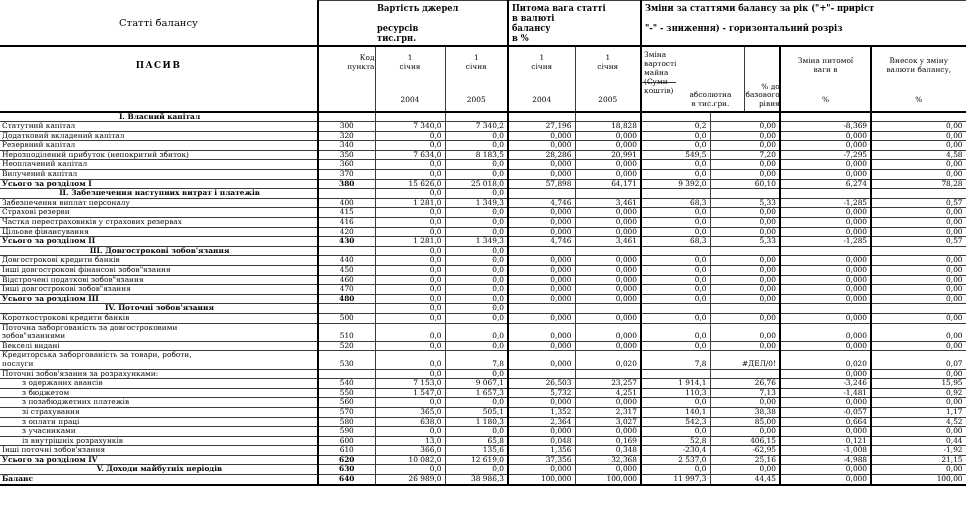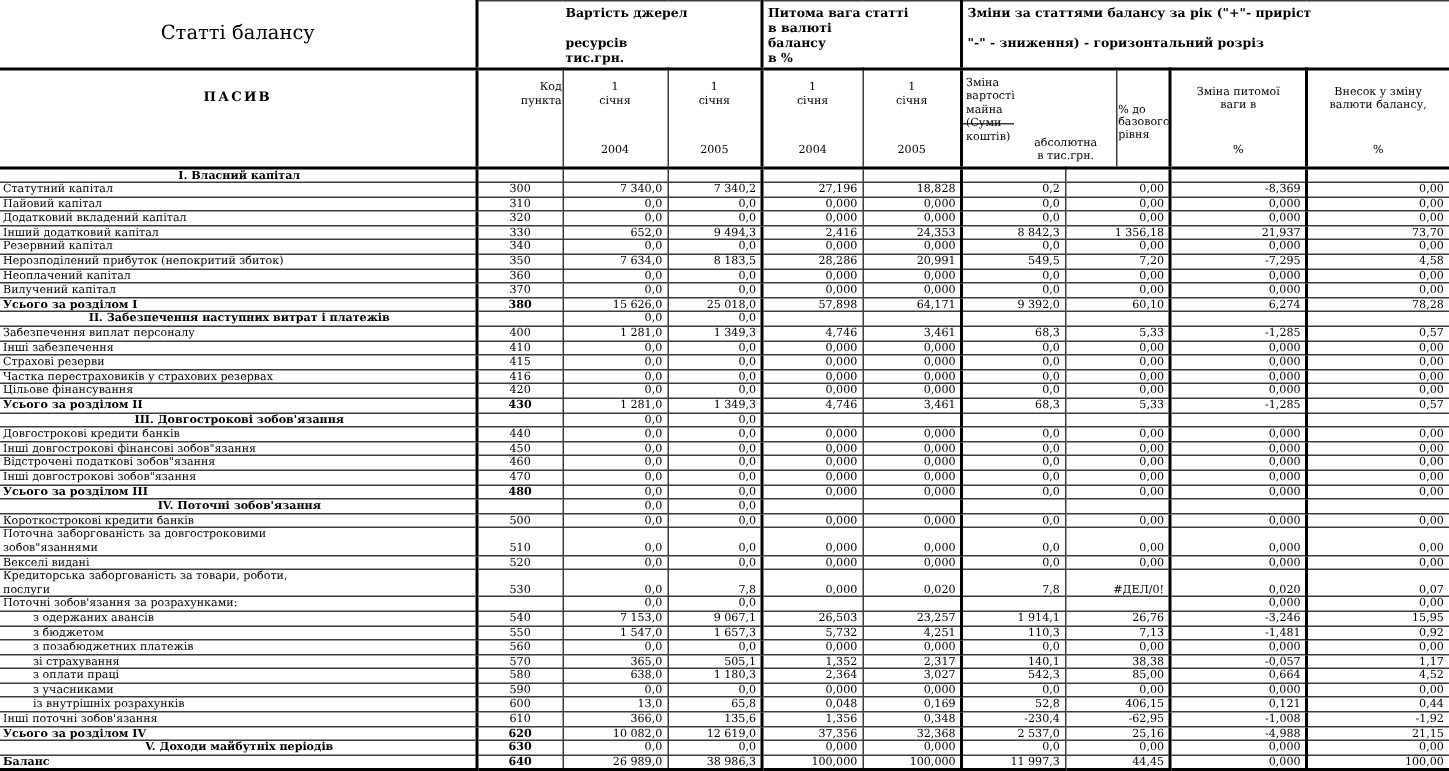--- a/index.html
+++ b/index.html
@@ -10,33 +10,33 @@
   .page{width:966px;height:514px;}
   table{border-collapse:collapse;table-layout:fixed;width:966px;}
   th,td{padding:0;margin:0;font-weight:normal;box-sizing:border-box;}
   .pre{white-space:pre-line;}
 
   
   thead th{border:1px solid #3c3c3c;font-size:7.4px;vertical-align:top;overflow:hidden;}
   thead tr.hr1 th{height:45px;border-top:none;border-bottom:2px solid #000;}
   thead tr.hr1 th.bt1{border-top:1px solid #3c3c3c;}
   thead tr.hr2 th{height:64px;border-bottom:2px solid #000;}
-  .h-items{font-size:13px;text-align:center;vertical-align:middle;border-left:none !important;}
+  .h-items{font-size:10px;text-align:center;vertical-align:middle;border-left:none !important;}
   .h-group{font-weight:bold;text-align:left;font-size:8.3px;line-height:10px;padding:2px 2px 0 3px;white-space:pre-line;}
   .h-vgroup{padding-left:58px;}
   .pasiv{font-weight:bold;font-size:8.8px;text-align:center;padding-top:13px;letter-spacing:1.5px;border-left:none !important;}
   .h-code{text-align:right;padding-top:6px;line-height:9px;white-space:pre-line;}
   .h-date{vertical-align:top;}
   .dwrap{height:64px;display:flex;flex-direction:column;justify-content:space-between;align-items:center;padding:6px 0 7px;box-sizing:border-box;font-size:7.4px;line-height:9px;text-align:center;}
   .h-cg{padding:0;}
   .cg{height:64px;display:flex;}
   .cg-top{height:36px;border-bottom:1px solid #3c3c3c;text-align:left;padding:3px 0 0 2px;line-height:9px;box-sizing:border-box;}
   .cg-bot{flex:1;display:flex;}
   .cg-abs{width:68px;border-right:1px solid #3c3c3c;display:flex;align-items:flex-end;justify-content:center;text-align:center;padding-bottom:2px;line-height:8.6px;}
-  .cg-pct{flex:1;display:flex;align-items:flex-end;justify-content:center;text-align:left;padding-bottom:16px;line-height:8.6px;}
+  .cg-pct{flex:1;display:flex;align-items:flex-end;justify-content:center;text-align:right;padding-bottom:2px;line-height:8.6px;}
   .zwrap{height:64px;display:flex;flex-direction:column;justify-content:space-between;align-items:center;padding:9px 0 7px;box-sizing:border-box;text-align:center;line-height:9px;}
 
   
   tbody td{
     border:1px solid #3c3c3c;height:8.6px;font-size:7.4px;line-height:8.6px;
     overflow:hidden;white-space:nowrap;vertical-align:middle;
   }
   tbody td:first-child{border-left:none;}
   tbody tr:last-child td{border-bottom:2px solid #000;}
   .num{text-align:right;padding-right:3px;}
@@ -163,54 +163,30 @@
           <td class="num">7 340,0</td>
           <td class="num">7 340,2</td>
           <td class="num bl2">27,196</td>
           <td class="num">18,828</td>
           <td class="num bl2">0,2</td>
           <td class="num">0,00</td>
           <td class="num bl2">-8,369</td>
           <td class="num bl2">0,00</td>
         </tr>
         <tr class="row-normal">
-          <td class="lbl">Пайовий капітал</td>
-          <td class="code bl2">310</td>
-          <td class="num">0,0</td>
-          <td class="num">0,0</td>
-          <td class="num bl2">0,000</td>
-          <td class="num">0,000</td>
-          <td class="num bl2">0,0</td>
-          <td class="num">0,00</td>
-          <td class="num bl2">0,000</td>
-          <td class="num bl2">0,00</td>
-        </tr>
-        <tr class="row-normal">
           <td class="lbl">Додатковий вкладений капітал</td>
           <td class="code bl2">320</td>
           <td class="num">0,0</td>
           <td class="num">0,0</td>
           <td class="num bl2">0,000</td>
           <td class="num">0,000</td>
           <td class="num bl2">0,0</td>
           <td class="num">0,00</td>
           <td class="num bl2">0,000</td>
           <td class="num bl2">0,00</td>
-        </tr>
-        <tr class="row-normal">
-          <td class="lbl">Інший додатковий капітал</td>
-          <td class="code bl2">330</td>
-          <td class="num">652,0</td>
-          <td class="num">9 494,3</td>
-          <td class="num bl2">2,416</td>
-          <td class="num">24,353</td>
-          <td class="num bl2">8 842,3</td>
-          <td class="num">1 356,18</td>
-          <td class="num bl2">21,937</td>
-          <td class="num bl2">73,70</td>
         </tr>
         <tr class="row-normal">
           <td class="lbl">Резервний капітал</td>
           <td class="code bl2">340</td>
           <td class="num">0,0</td>
           <td class="num">0,0</td>
           <td class="num bl2">0,000</td>
           <td class="num">0,000</td>
           <td class="num bl2">0,0</td>
           <td class="num">0,00</td>
@@ -283,32 +259,20 @@
           <td class="num">1 281,0</td>
           <td class="num">1 349,3</td>
           <td class="num bl2">4,746</td>
           <td class="num">3,461</td>
           <td class="num bl2">68,3</td>
           <td class="num">5,33</td>
           <td class="num bl2">-1,285</td>
           <td class="num bl2">0,57</td>
         </tr>
         <tr class="row-normal">
-          <td class="lbl">Інші забезпечення</td>
-          <td class="code bl2">410</td>
-          <td class="num">0,0</td>
-          <td class="num">0,0</td>
-          <td class="num bl2">0,000</td>
-          <td class="num">0,000</td>
-          <td class="num bl2">0,0</td>
-          <td class="num">0,00</td>
-          <td class="num bl2">0,000</td>
-          <td class="num bl2">0,00</td>
-        </tr>
-        <tr class="row-normal">
           <td class="lbl">Страхові резерви</td>
           <td class="code bl2">415</td>
           <td class="num">0,0</td>
           <td class="num">0,0</td>
           <td class="num bl2">0,000</td>
           <td class="num">0,000</td>
           <td class="num bl2">0,0</td>
           <td class="num">0,00</td>
           <td class="num bl2">0,000</td>
           <td class="num bl2">0,00</td>

